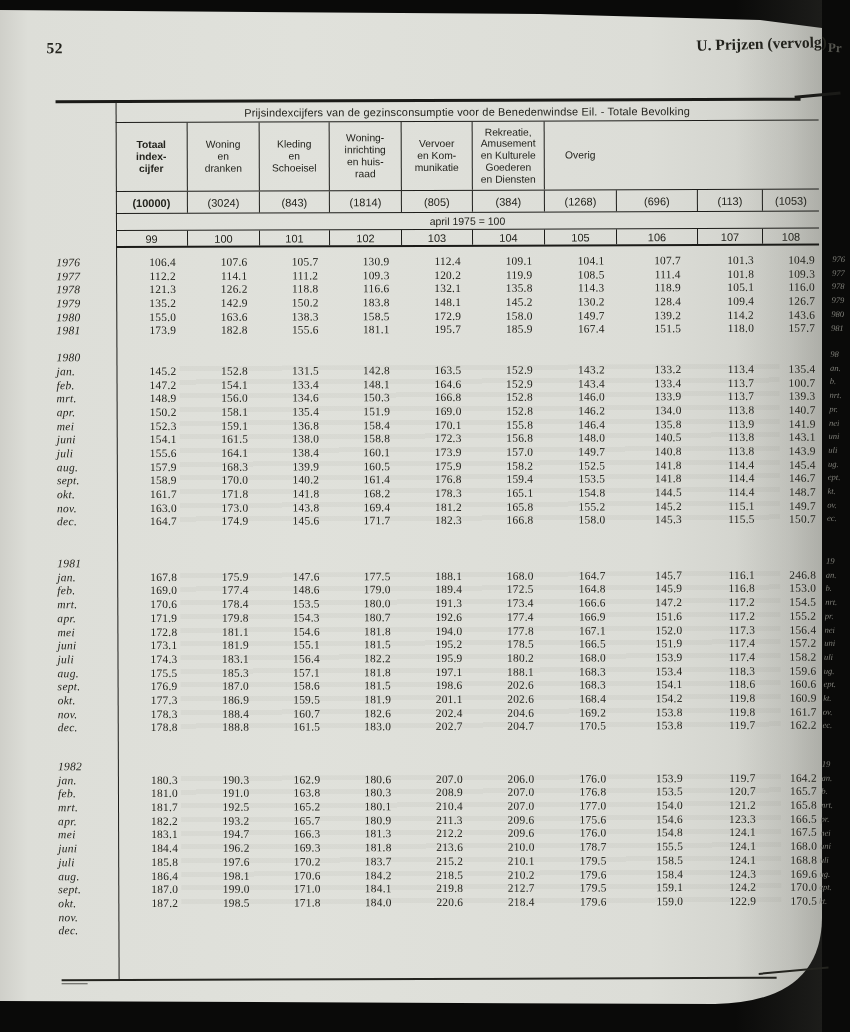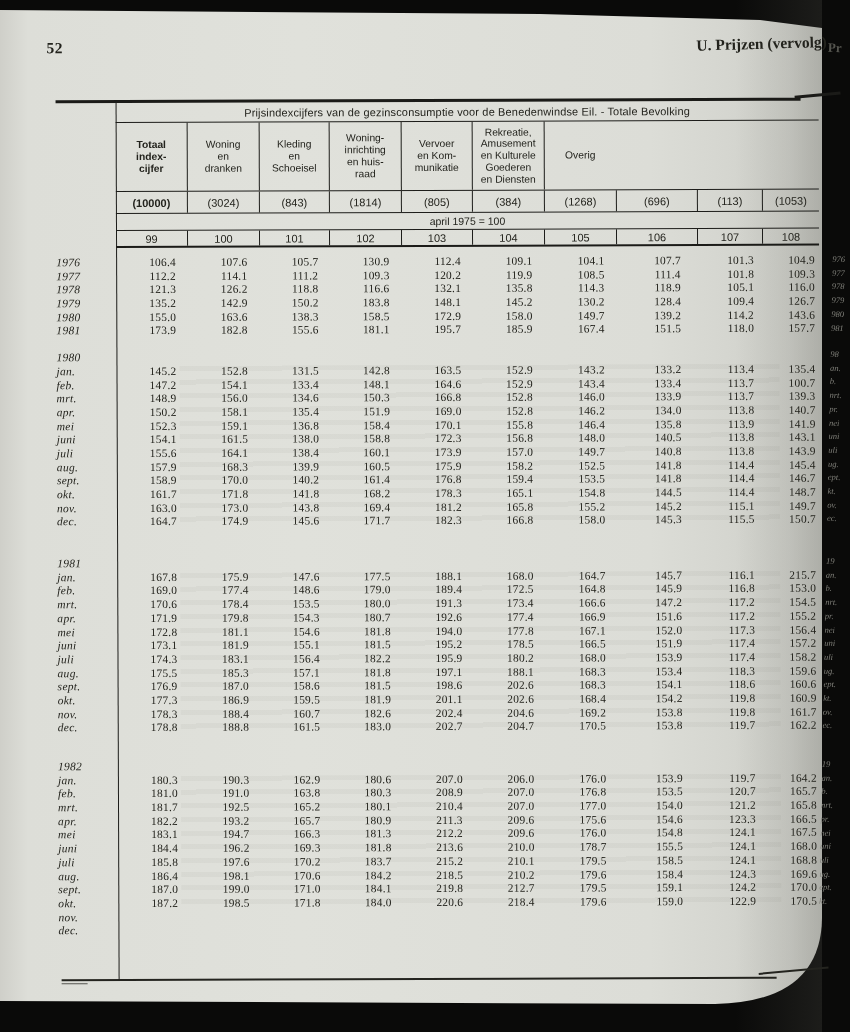--- a/index.html
+++ b/index.html
@@ -372,21 +372,21 @@
               <div class="rlabel">jan.</div>
               <div class="vcell">167.8</div>
               <div class="vcell">175.9</div>
               <div class="vcell">147.6</div>
               <div class="vcell">177.5</div>
               <div class="vcell">188.1</div>
               <div class="vcell">168.0</div>
               <div class="vcell">164.7</div>
               <div class="vcell">145.7</div>
               <div class="vcell">116.1</div>
-              <div class="vcell">215.7</div>
+              <div class="vcell">246.8</div>
             </div>
             <div class="drow">
               <div class="rlabel">feb.</div>
               <div class="vcell">169.0</div>
               <div class="vcell">177.4</div>
               <div class="vcell">148.6</div>
               <div class="vcell">179.0</div>
               <div class="vcell">189.4</div>
               <div class="vcell">172.5</div>
               <div class="vcell">164.8</div>

